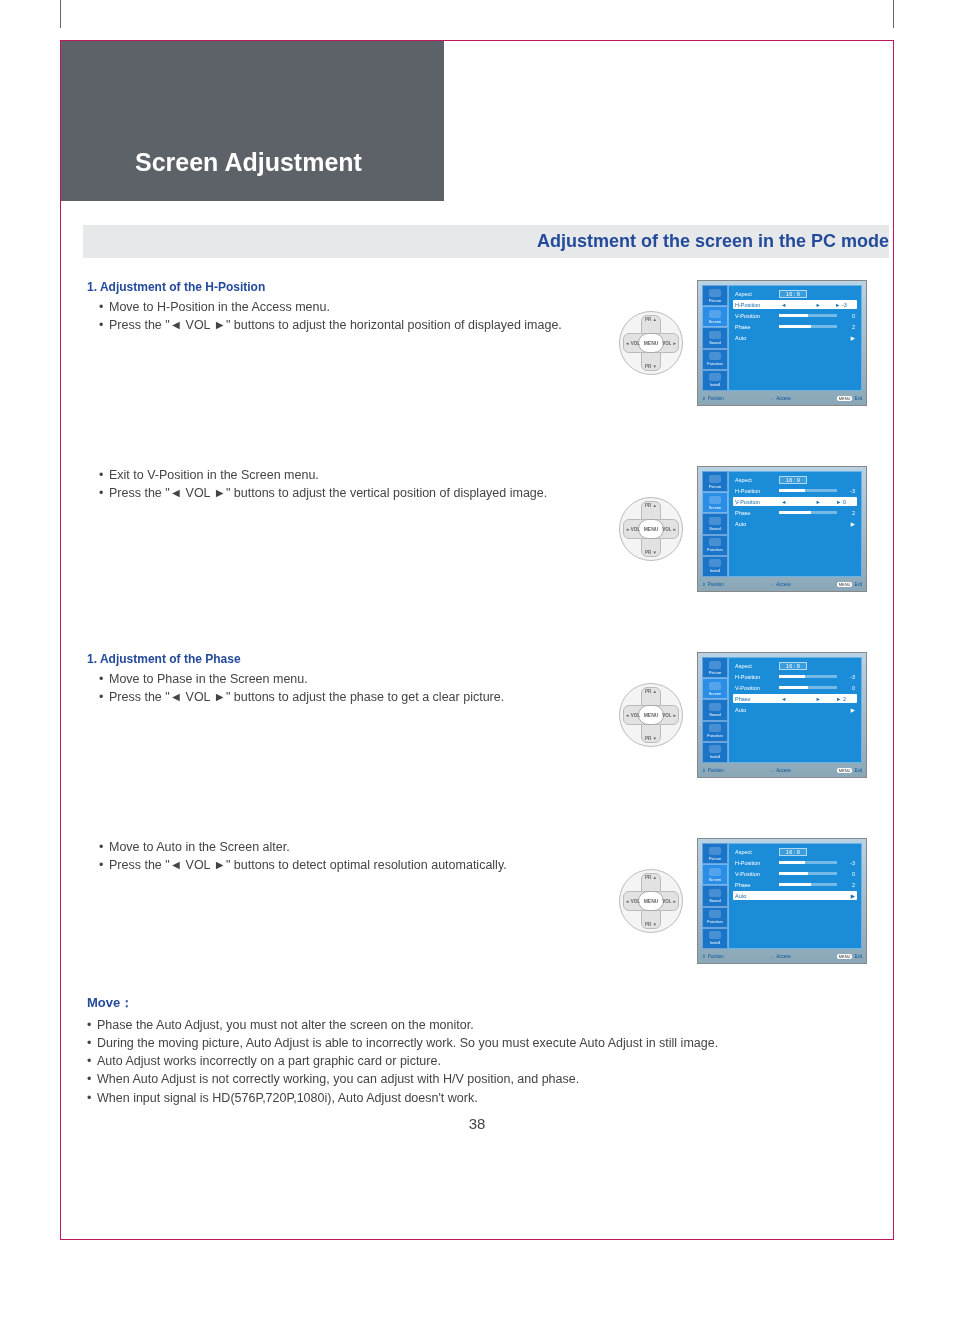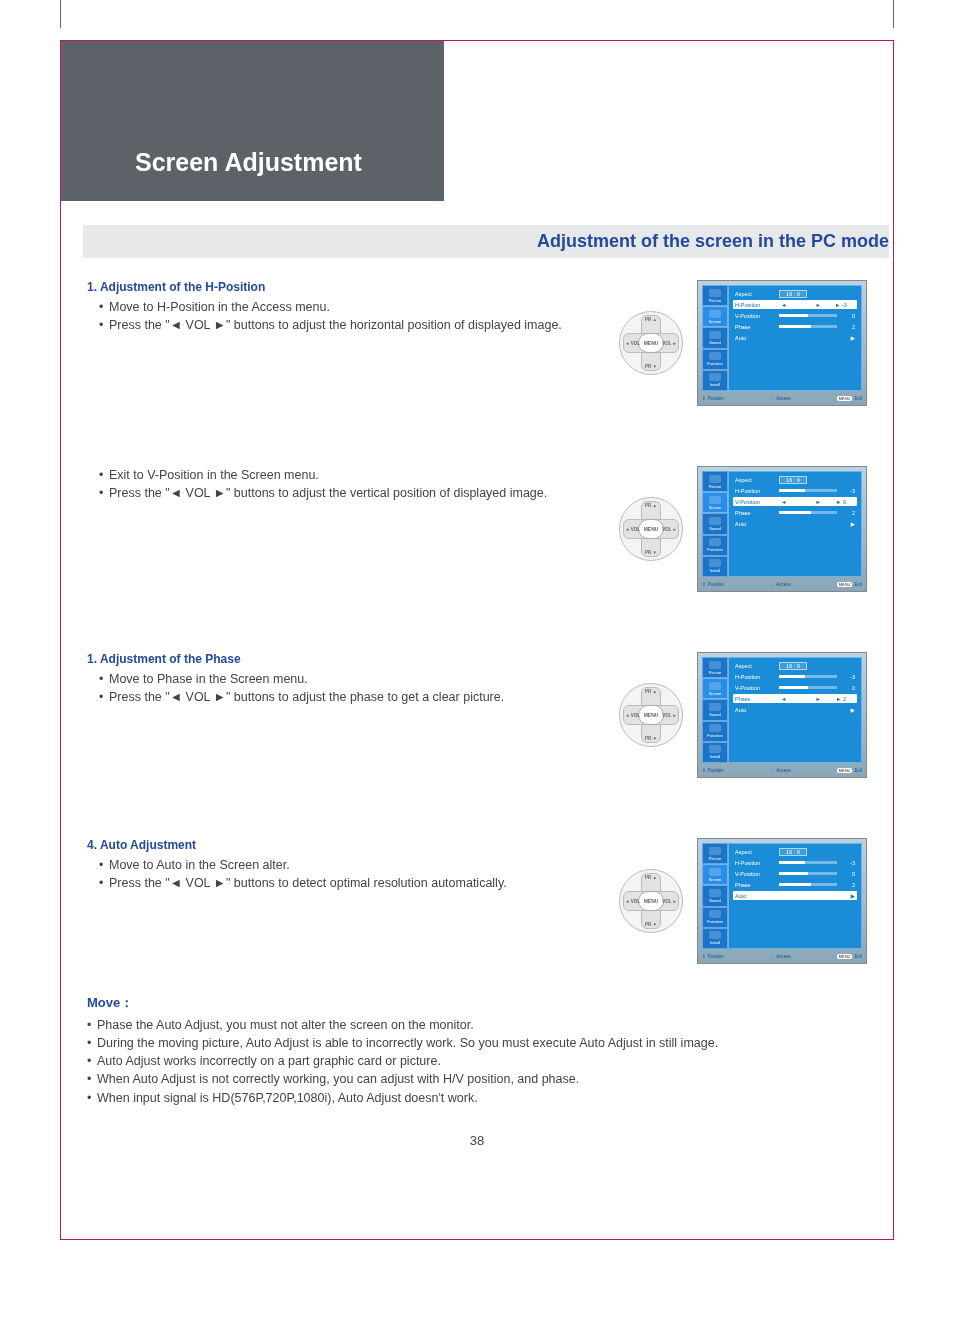--- a/index.html
+++ b/index.html
@@ -162,21 +162,21 @@
     font-size:4.5px; color:#08559a;
   }
   .osd .footer .grp { display:flex; align-items:center; gap:2px; }
   .osd .footer .pill {
     background:#fff; color:#333; padding:0 2px; border-radius:2px; font-size:4px;
   }
   
   .notes { margin-top:-30px; }
   .notes-title { color:#234a9b; font-weight:bold; font-size:13px; margin-bottom:4px; }
   .notes .bul { padding-left:0; }
-  .page-num { text-align:center; font-size:13px; color:#444; margin-top:26px; }
+  .page-num { text-align:center; font-size:15px; color:#444; margin-top:8px; }
 </style>
 </head>
 <body>
 
 <div class="crop-marks-top"></div>
 
 <div class="page-frame">
 
   <div class="header-band">
     <div class="header-dark">
@@ -487,21 +487,20 @@
               <div class="grp">
                 <span class="pill">MENU</span>
                 <span>Exit</span>
               </div>
             </div>
           </div>
         </div>
       </div>
       <div class="sec">
         <div class="sec-text">
-          <div class="sec-title">4. Auto Adjustment</div>
           <div class="sec-body">
             <div class="bul">
               <div class="dot">•</div>
               <div class="txt">Move to Auto in the Screen alter.</div>
             </div>
             <div class="bul">
               <div class="dot">•</div>
               <div class="txt">Press the "◄ VOL ►" buttons to detect optimal resolution automatically.</div>
             </div>
           </div>

